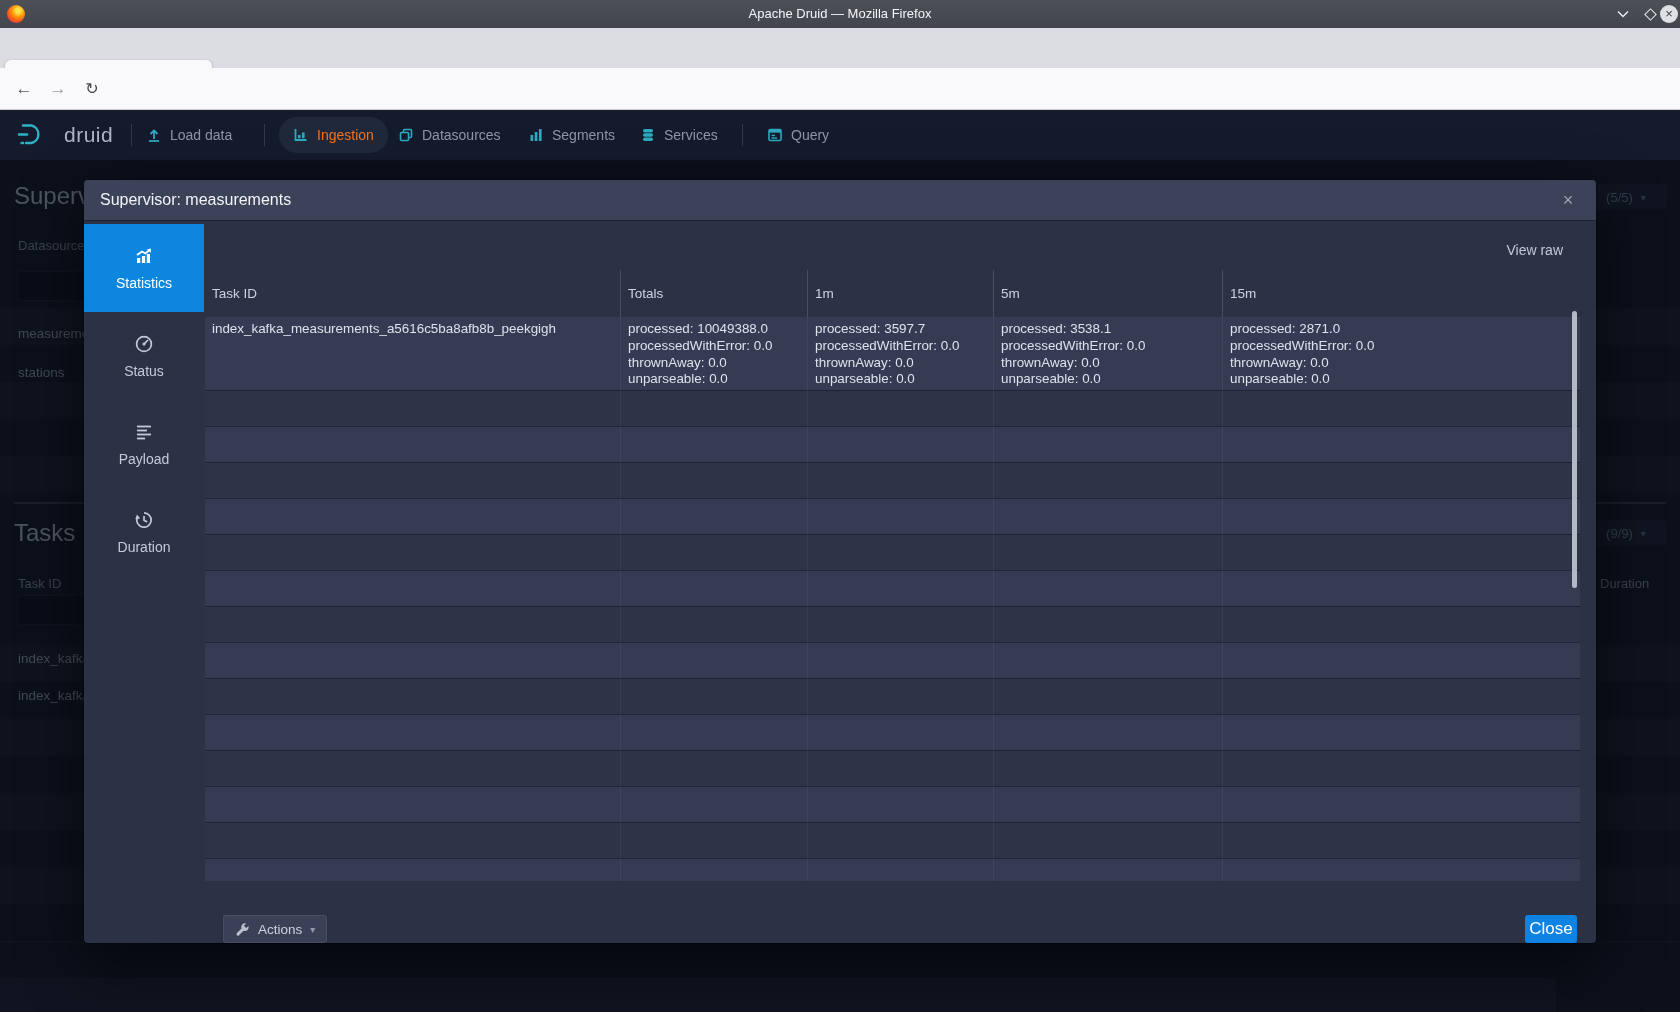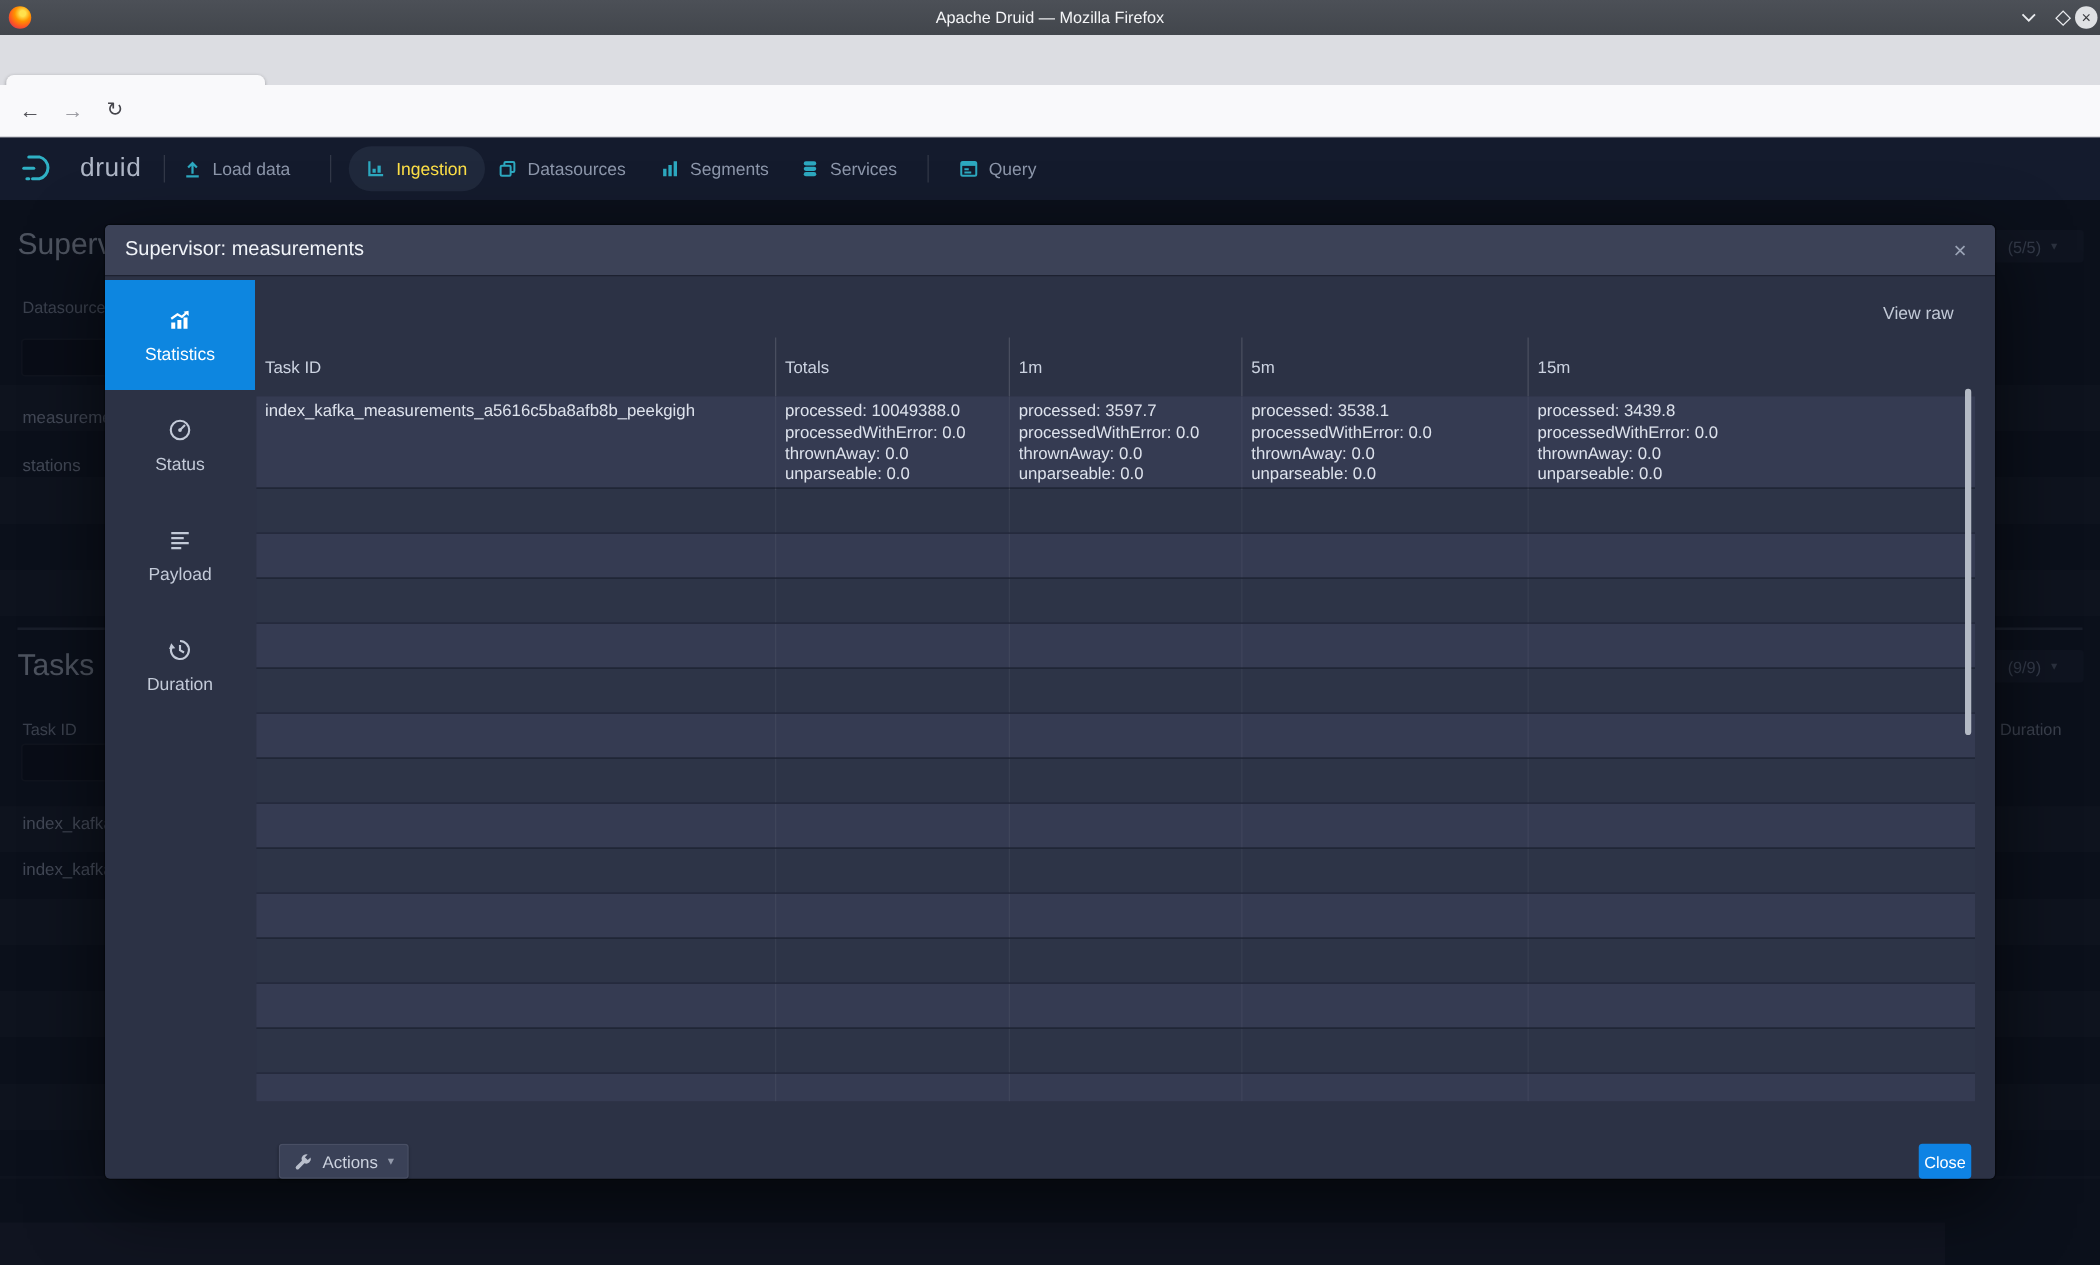--- a/index.html
+++ b/index.html
@@ -39,21 +39,21 @@
 .extbtn{position:absolute;top:79px;width:20px;height:20px;display:flex;align-items:center;justify-content:center}
 #ham{display:flex;flex-direction:column;gap:3px;justify-content:center}
 #ham span{display:block;width:14px;height:2px;background:#45454a}
 
 
 #navbar{position:absolute;left:0;top:110px;width:100%;height:50px;background:#141b2d}
 .nav-sep{position:absolute;top:14px;width:1px;height:22px;background:rgba(255,255,255,.13)}
 #brand{position:absolute;left:16px;top:0;height:50px;display:flex;align-items:center;gap:18px}
 #brand-text{font-size:21px;color:#aeb6c6;letter-spacing:.5px}
 .nav-item{position:absolute;top:0;height:50px;display:flex;align-items:center;gap:8px;color:#8d97ab;font-size:14px;cursor:pointer}
-.nav-item.active{top:7px;height:36px;background:#20293c;border-radius:18px;padding:12px 14px;color:#fde047}
+.nav-item.active{top:7px;height:36px;background:#20293c;border-radius:18px;padding:12px 14px;color:#f97316}
 .nav-icon{color:#2da9c0;display:flex}
 #gear-btn{position:absolute;left:1604px;top:125px;width:20px;height:20px}
 #help-btn{position:absolute;left:1637px;top:125px;width:20px;height:20px;border-radius:50%;background:#1e607a;color:#101827;font-weight:bold;font-size:13px;text-align:center;line-height:20px}
 
 
 #page{position:absolute;left:0;top:160px;right:0;bottom:0;background:#161c2c;z-index:1}
 .pg{position:absolute}
 .pg-heading{font-size:24px;color:#a6afc0}
 .pg-label{font-size:13px;color:#7d8699}
 .pg-row{font-size:13.5px;color:#8d96aa}
@@ -84,21 +84,21 @@
 .trow.light{background:#353b52}
 .trow.dark{background:#2d3447}
 .row-data{height:73px}
 .row-empty{height:36px}
 #scroll-thumb{position:absolute;right:19px;top:91px;width:5px;height:277px;background:#b4bac5;border-radius:3px}
 #dlg-footer{position:absolute;left:0;right:0;bottom:0;height:62px;display:flex;align-items:flex-end;padding:0 19px}
 #actions-btn{height:28px;background:#3a4157;border-radius:3px;box-shadow:inset 0 0 0 1px rgba(255,255,255,.08),0 1px 2px rgba(0,0,0,.3);display:flex;align-items:center;gap:8px;padding:0 12px;color:#ccd2de;font-size:13.5px;cursor:pointer}
 #actions-btn .wrench{color:#b9bfcc;display:flex}
 .caret{font-size:10px;color:#939aab}
 .pg-refresh .caret{color:#5b6478}
-#close-btn{margin-left:auto;height:28px;width:42px;background:#0e83e4;border-radius:3px;color:#fff;font-size:13px;display:flex;align-items:center;justify-content:center;cursor:pointer}
+#close-btn{margin-left:auto;height:28px;width:52px;background:#0e83e4;border-radius:3px;color:#fff;font-size:17px;display:flex;align-items:center;justify-content:center;cursor:pointer}
 </style>
 </head>
 <body>
 
 <div id="frame">
 
   <div id="titlebar">
     <div id="ff-logo"></div>
     <div id="win-title">Apache Druid — Mozilla Firefox</div>
     <div class="winbtn" id="btn-min">
@@ -370,21 +370,21 @@
 thrownAway: 0.0
 unparseable: 0.0</div>
             <div class="tcell">processed: 3597.7
 processedWithError: 0.0
 thrownAway: 0.0
 unparseable: 0.0</div>
             <div class="tcell">processed: 3538.1
 processedWithError: 0.0
 thrownAway: 0.0
 unparseable: 0.0</div>
-            <div class="tcell">processed: 3439.8
+            <div class="tcell">processed: 2871.0
 processedWithError: 0.0
 thrownAway: 0.0
 unparseable: 0.0</div>
           </div>
         <div class="trow row-empty dark">
               <div class="tcell"></div>
               <div class="tcell"></div>
               <div class="tcell"></div>
               <div class="tcell"></div>
               <div class="tcell"></div>

